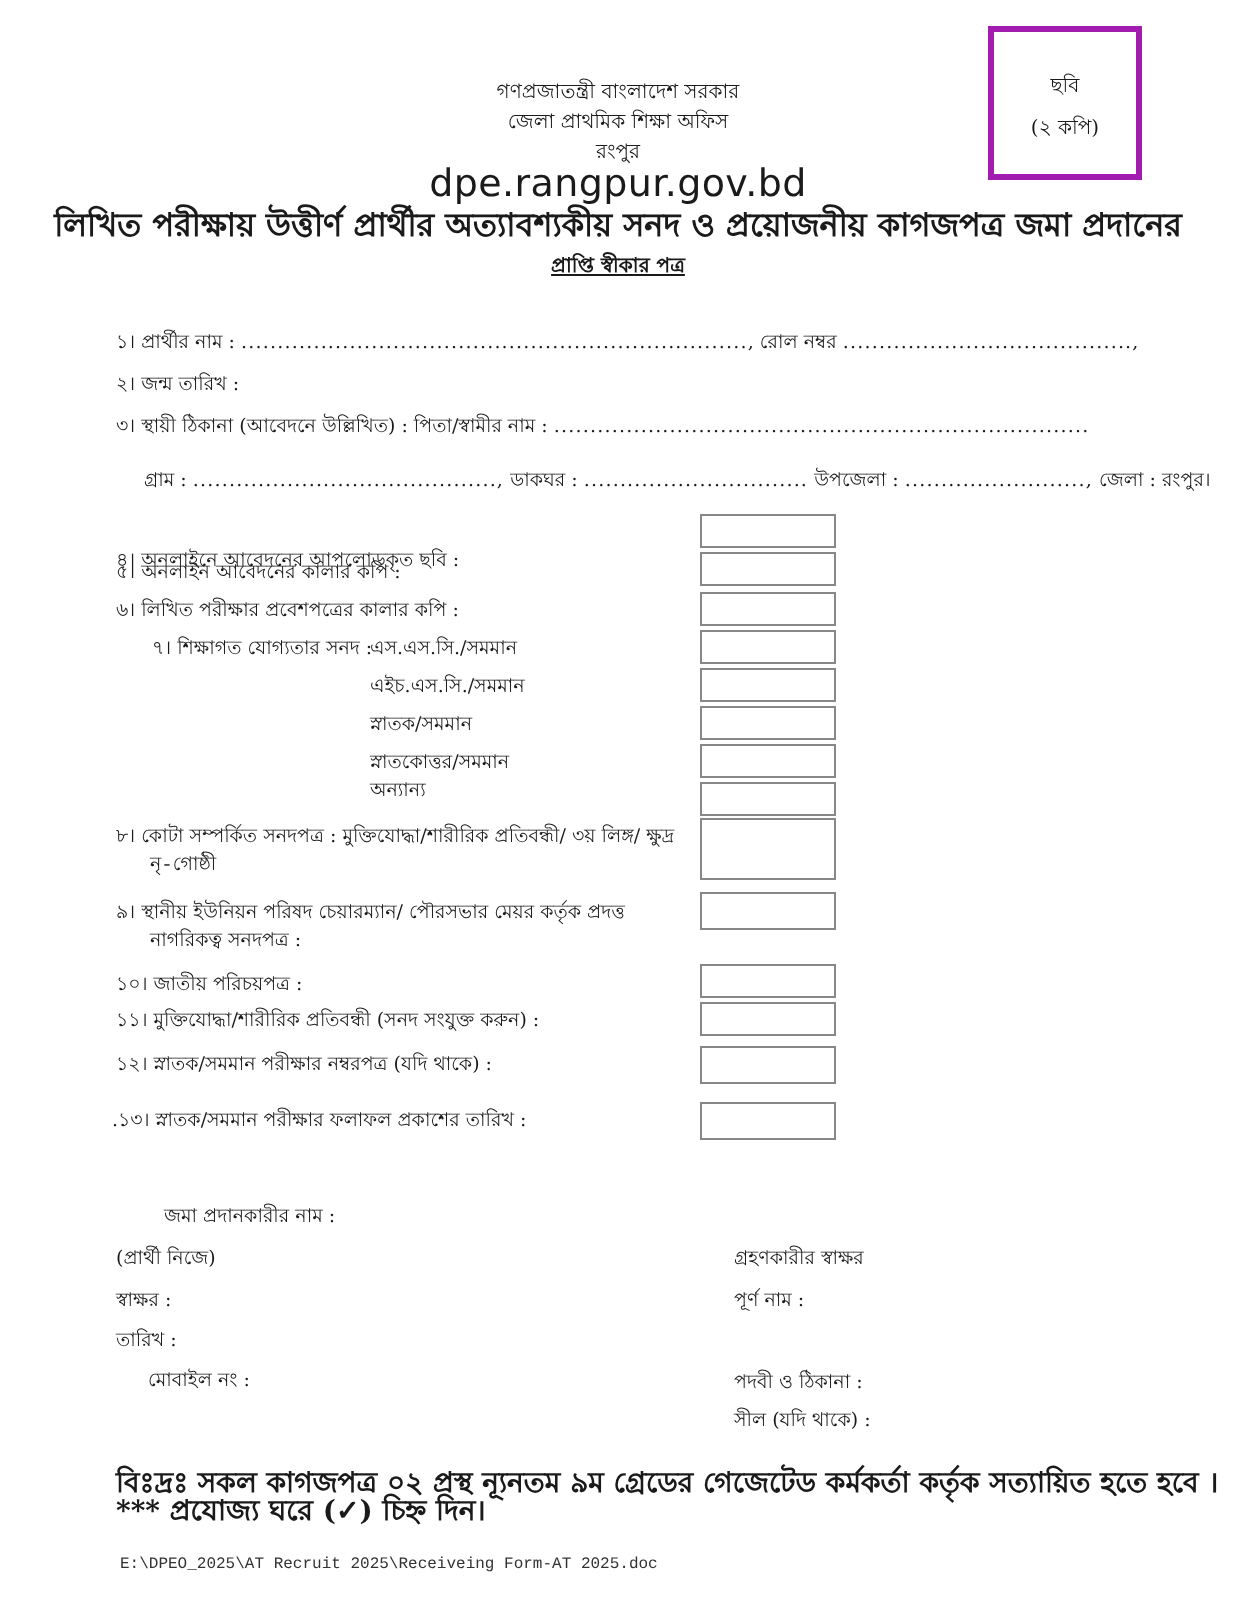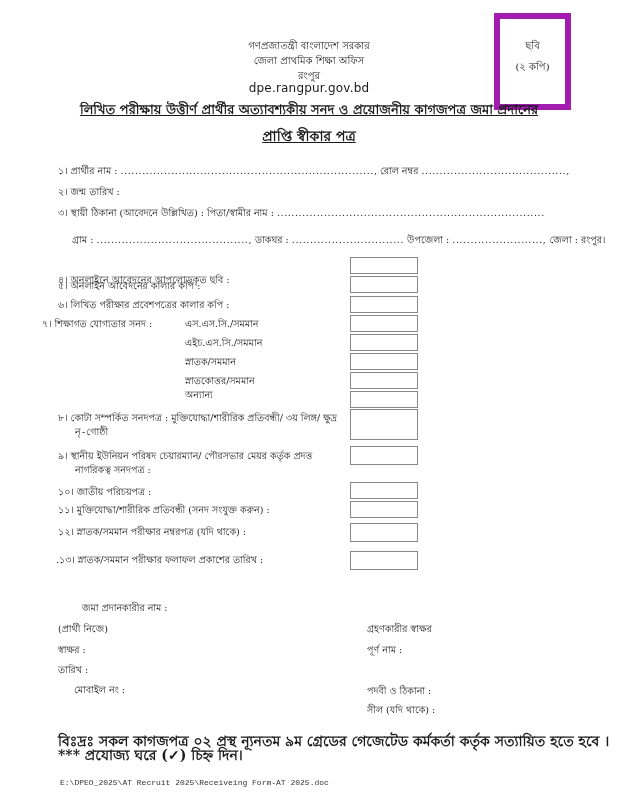--- a/index.html
+++ b/index.html
@@ -1,25 +1,25 @@
 <!DOCTYPE html>
 <html><head>
   <meta charset="utf-8">
   <style>
     html, body { margin: 0; padding: 0; background: #ffffff; }
     body { width: 618px; height: 800px; position: relative; overflow: hidden;
       font-family: "DejaVu Serif", "Liberation Serif", serif; color: #1a1a1a; font-size: 9.5px; }
     .abs { position: absolute; white-space: nowrap; }
-    .photo-box { position: absolute; left: 494px; top: 13px; width: 77px; height: 97px; border: 6px solid #a21caf; box-sizing: border-box; text-align: center; }
+    .photo-box { position: absolute; left: 494px; top: 13px; width: 77px; height: 77px; border: 3px solid #a21caf; box-sizing: border-box; text-align: center; }
     .photo-box .l1 { display:block; margin-top: 19px; font-size: 10px; }
     .photo-box .l2 { display:block; margin-top: 4px; font-size: 10px; }
     .hdr { position: absolute; left: 0; width: 618px; text-align: center; font-size: 10px; }
-    .site { font-size: 12px; font-family: "DejaVu Sans", "Liberation Sans", sans-serif; letter-spacing: 0.2px; }
-    .title { font-weight: bold; text-decoration: underline; font-size: 13px; }
-    .sub { font-weight: bold; text-decoration: underline; font-size: 14px; }
+    .site { font-size: 19px; font-family: "DejaVu Sans", "Liberation Sans", sans-serif; letter-spacing: 0.2px; }
+    .title { font-weight: bold; font-size: 16px; }
+    .sub { font-weight: bold; text-decoration: underline; font-size: 10px; }
     .cbox { position: absolute; left: 350px; width: 68px; border: 1px solid #888; box-sizing: border-box; background: #fff; }
     .dots { letter-spacing: 0.6px; }
     .foot { font-family: Liberation Mono, monospace; font-size: 8px; color: #333; text-align: center; }
     .note { font-weight: bold; font-size: 14px; }
   </style>
 </head>
 <body>
 
 <div class="photo-box">
   <span class="l1">ছবি</span>
@@ -49,21 +49,21 @@
   <span>ডাকঘর :</span>
   <span class="dots">...............................</span>
   <span>উপজেলা :</span>
   <span class="dots">.........................,</span>
   <span>জেলা : রংপুর।</span>
 </div>
 
 <div class="abs" style="left:58px; top:260px;margin-top:13px;">৪। অনলাইনে আবেদনের আপলোডকৃত ছবি :</div>
 <div class="abs" style="left:58px; top:279px;">৫। অনলাইন আবেদনের কালার কপি :</div>
 <div class="abs" style="left:58px; top:298px;">৬। লিখিত পরীক্ষার প্রবেশপত্রের কালার কপি :</div>
-<div class="abs" style="left:42px; top:317px;">৭। শিক্ষাগত যোগ্যতার সনদ :</div>
+<div class="abs" style="left:76px; top:317px;">৭। শিক্ষাগত যোগ্যতার সনদ :</div>
 <div class="abs" style="left:185px; top:317px;">এস.এস.সি./সমমান</div>
 <div class="abs" style="left:185px; top:336px;">এইচ.এস.সি./সমমান</div>
 <div class="abs" style="left:185px; top:355px;">স্নাতক/সমমান</div>
 <div class="abs" style="left:185px; top:374px;">স্নাতকোত্তর/সমমান</div>
 <div class="abs" style="left:185px; top:388px;">অন্যান্য</div>
 <div class="abs" style="left:58px; top:411px;">৮। কোটা সম্পর্কিত সনদপত্র : মুক্তিযোদ্ধা/শারীরিক প্রতিবন্ধী/ ৩য় লিঙ্গ/ ক্ষুদ্র</div>
 <div class="abs" style="left:75px; top:425px;font-family:Liberation Mono, monospace;">নৃ-গোষ্ঠী</div>
 <div class="abs" style="left:58px; top:449px;">৯। স্থানীয় ইউনিয়ন পরিষদ চেয়ারম্যান/ পৌরসভার মেয়র কর্তৃক প্রদত্ত</div>
 <div class="abs" style="left:75px; top:463px;text-align:right;">নাগরিকত্ব সনদপত্র :</div>
 <div class="abs" style="left:58px; top:485px;">১০। জাতীয় পরিচয়পত্র :</div>

